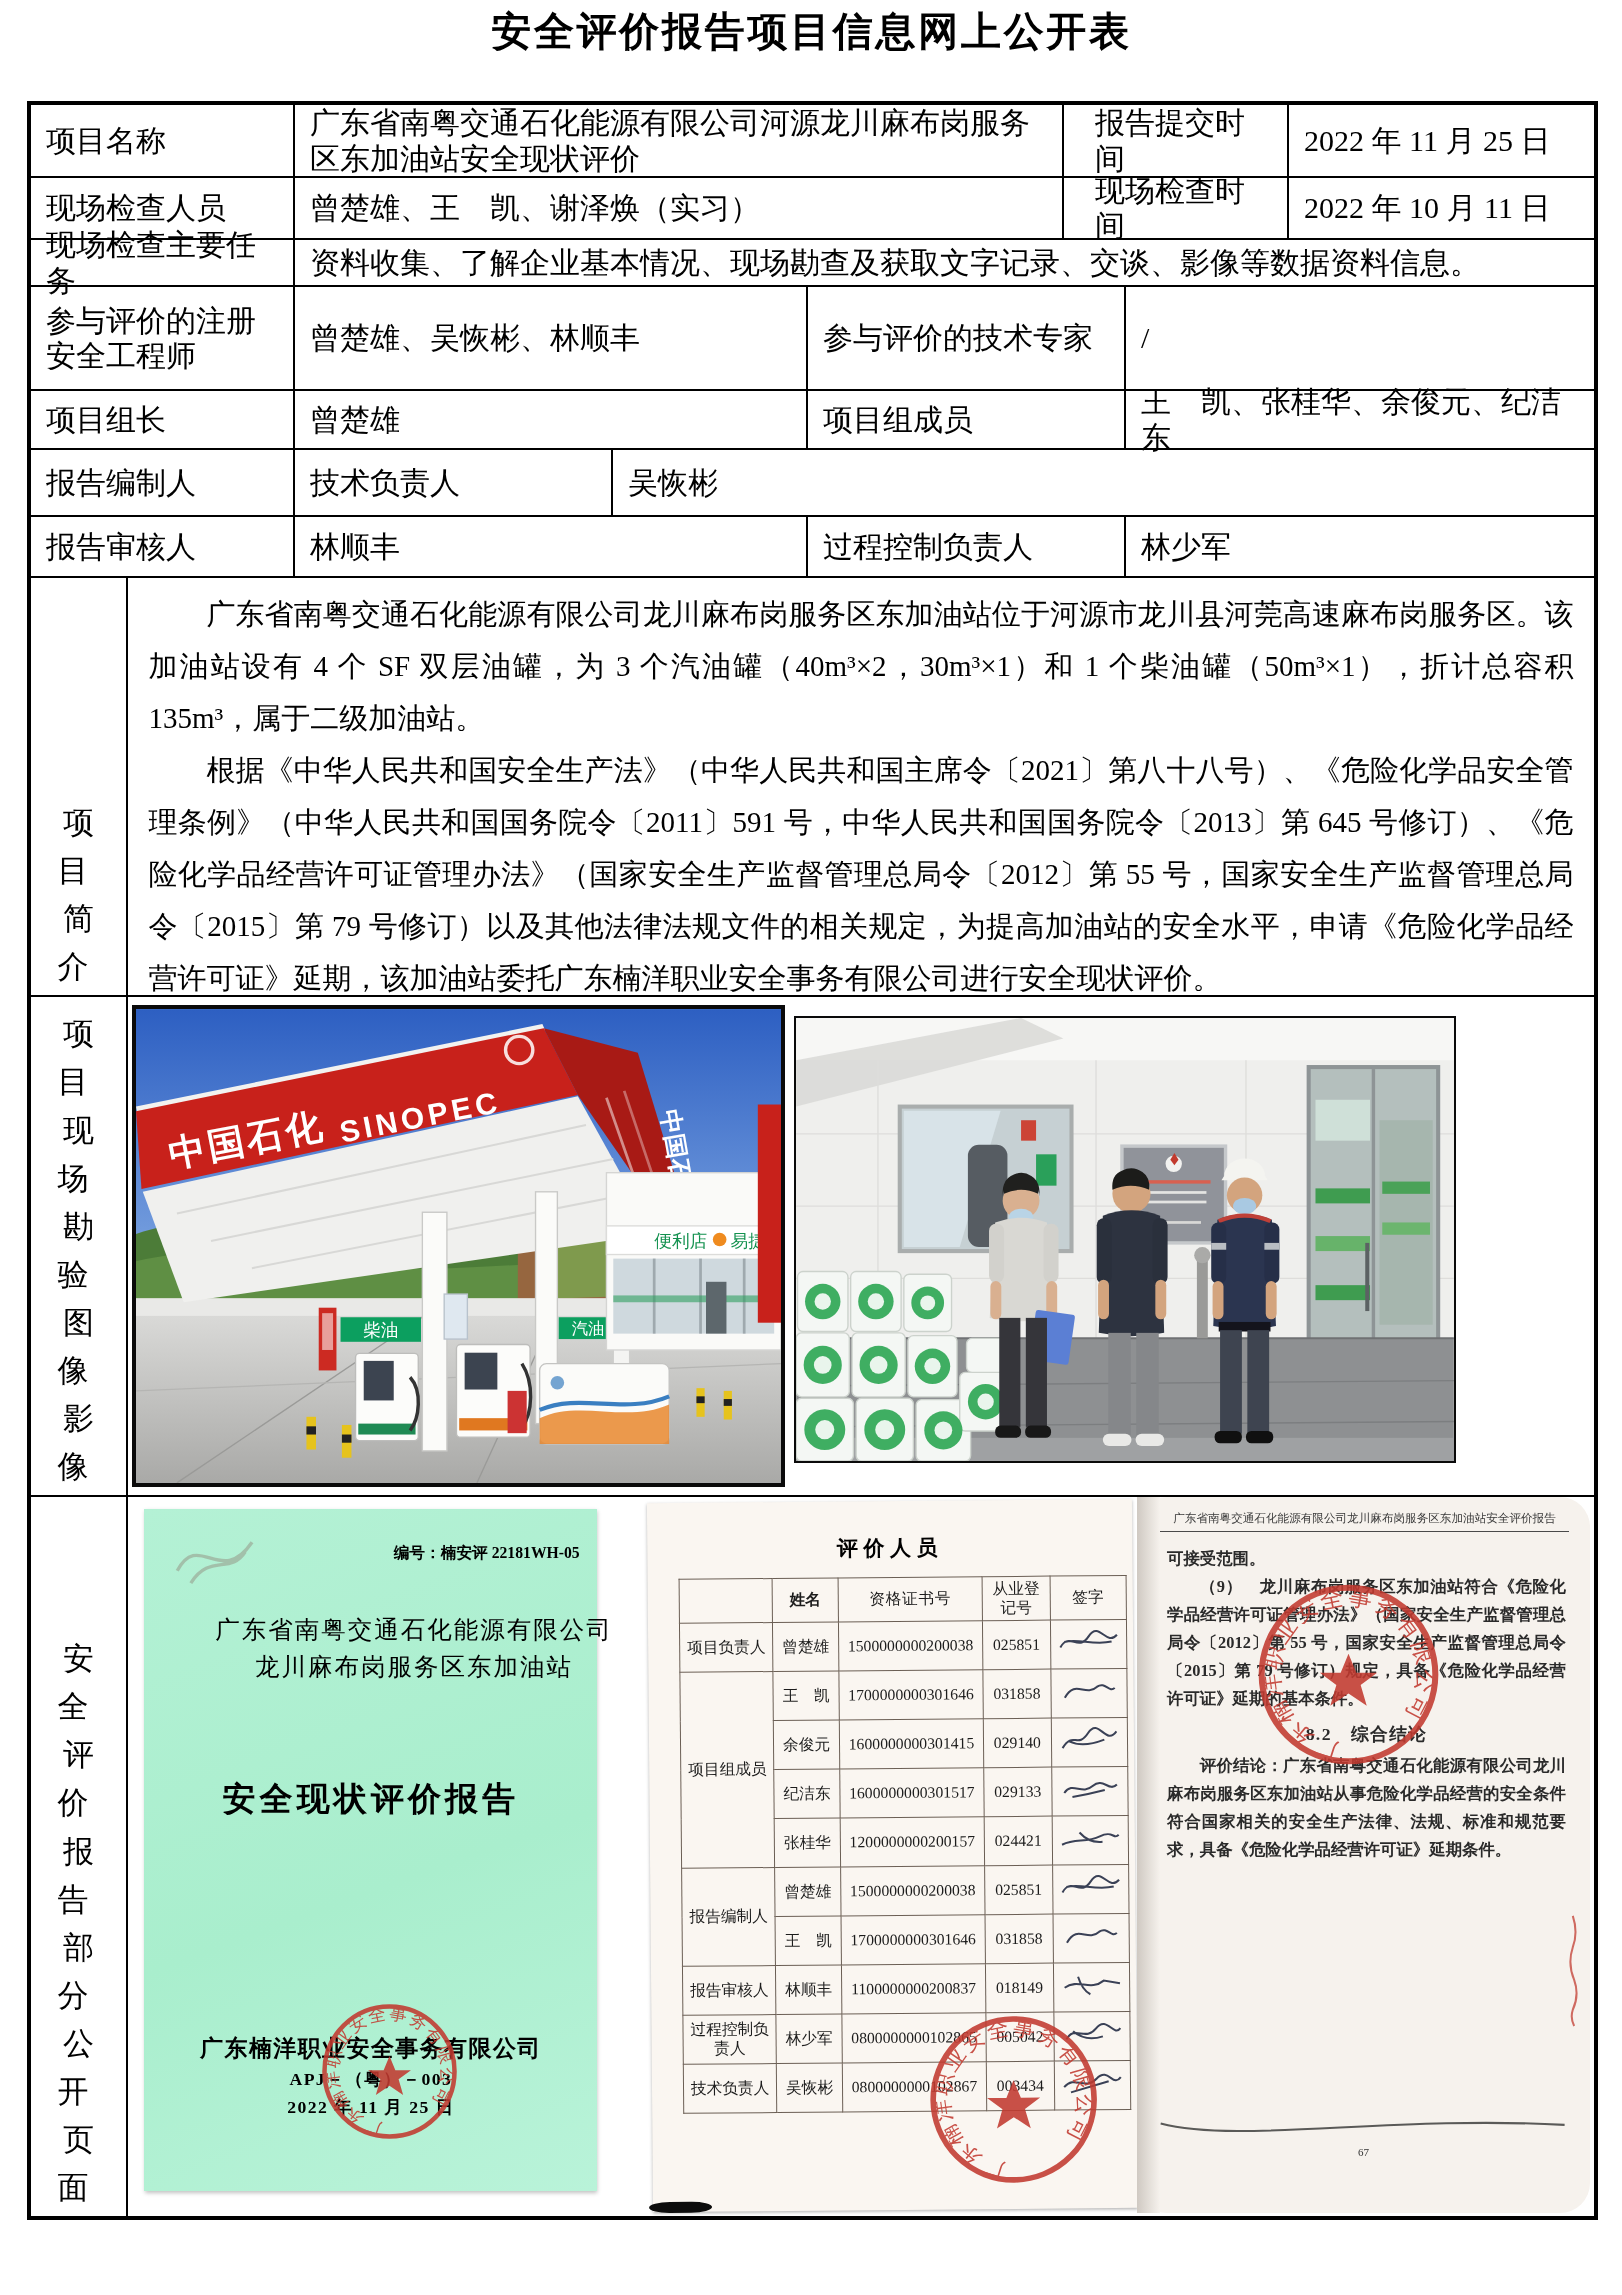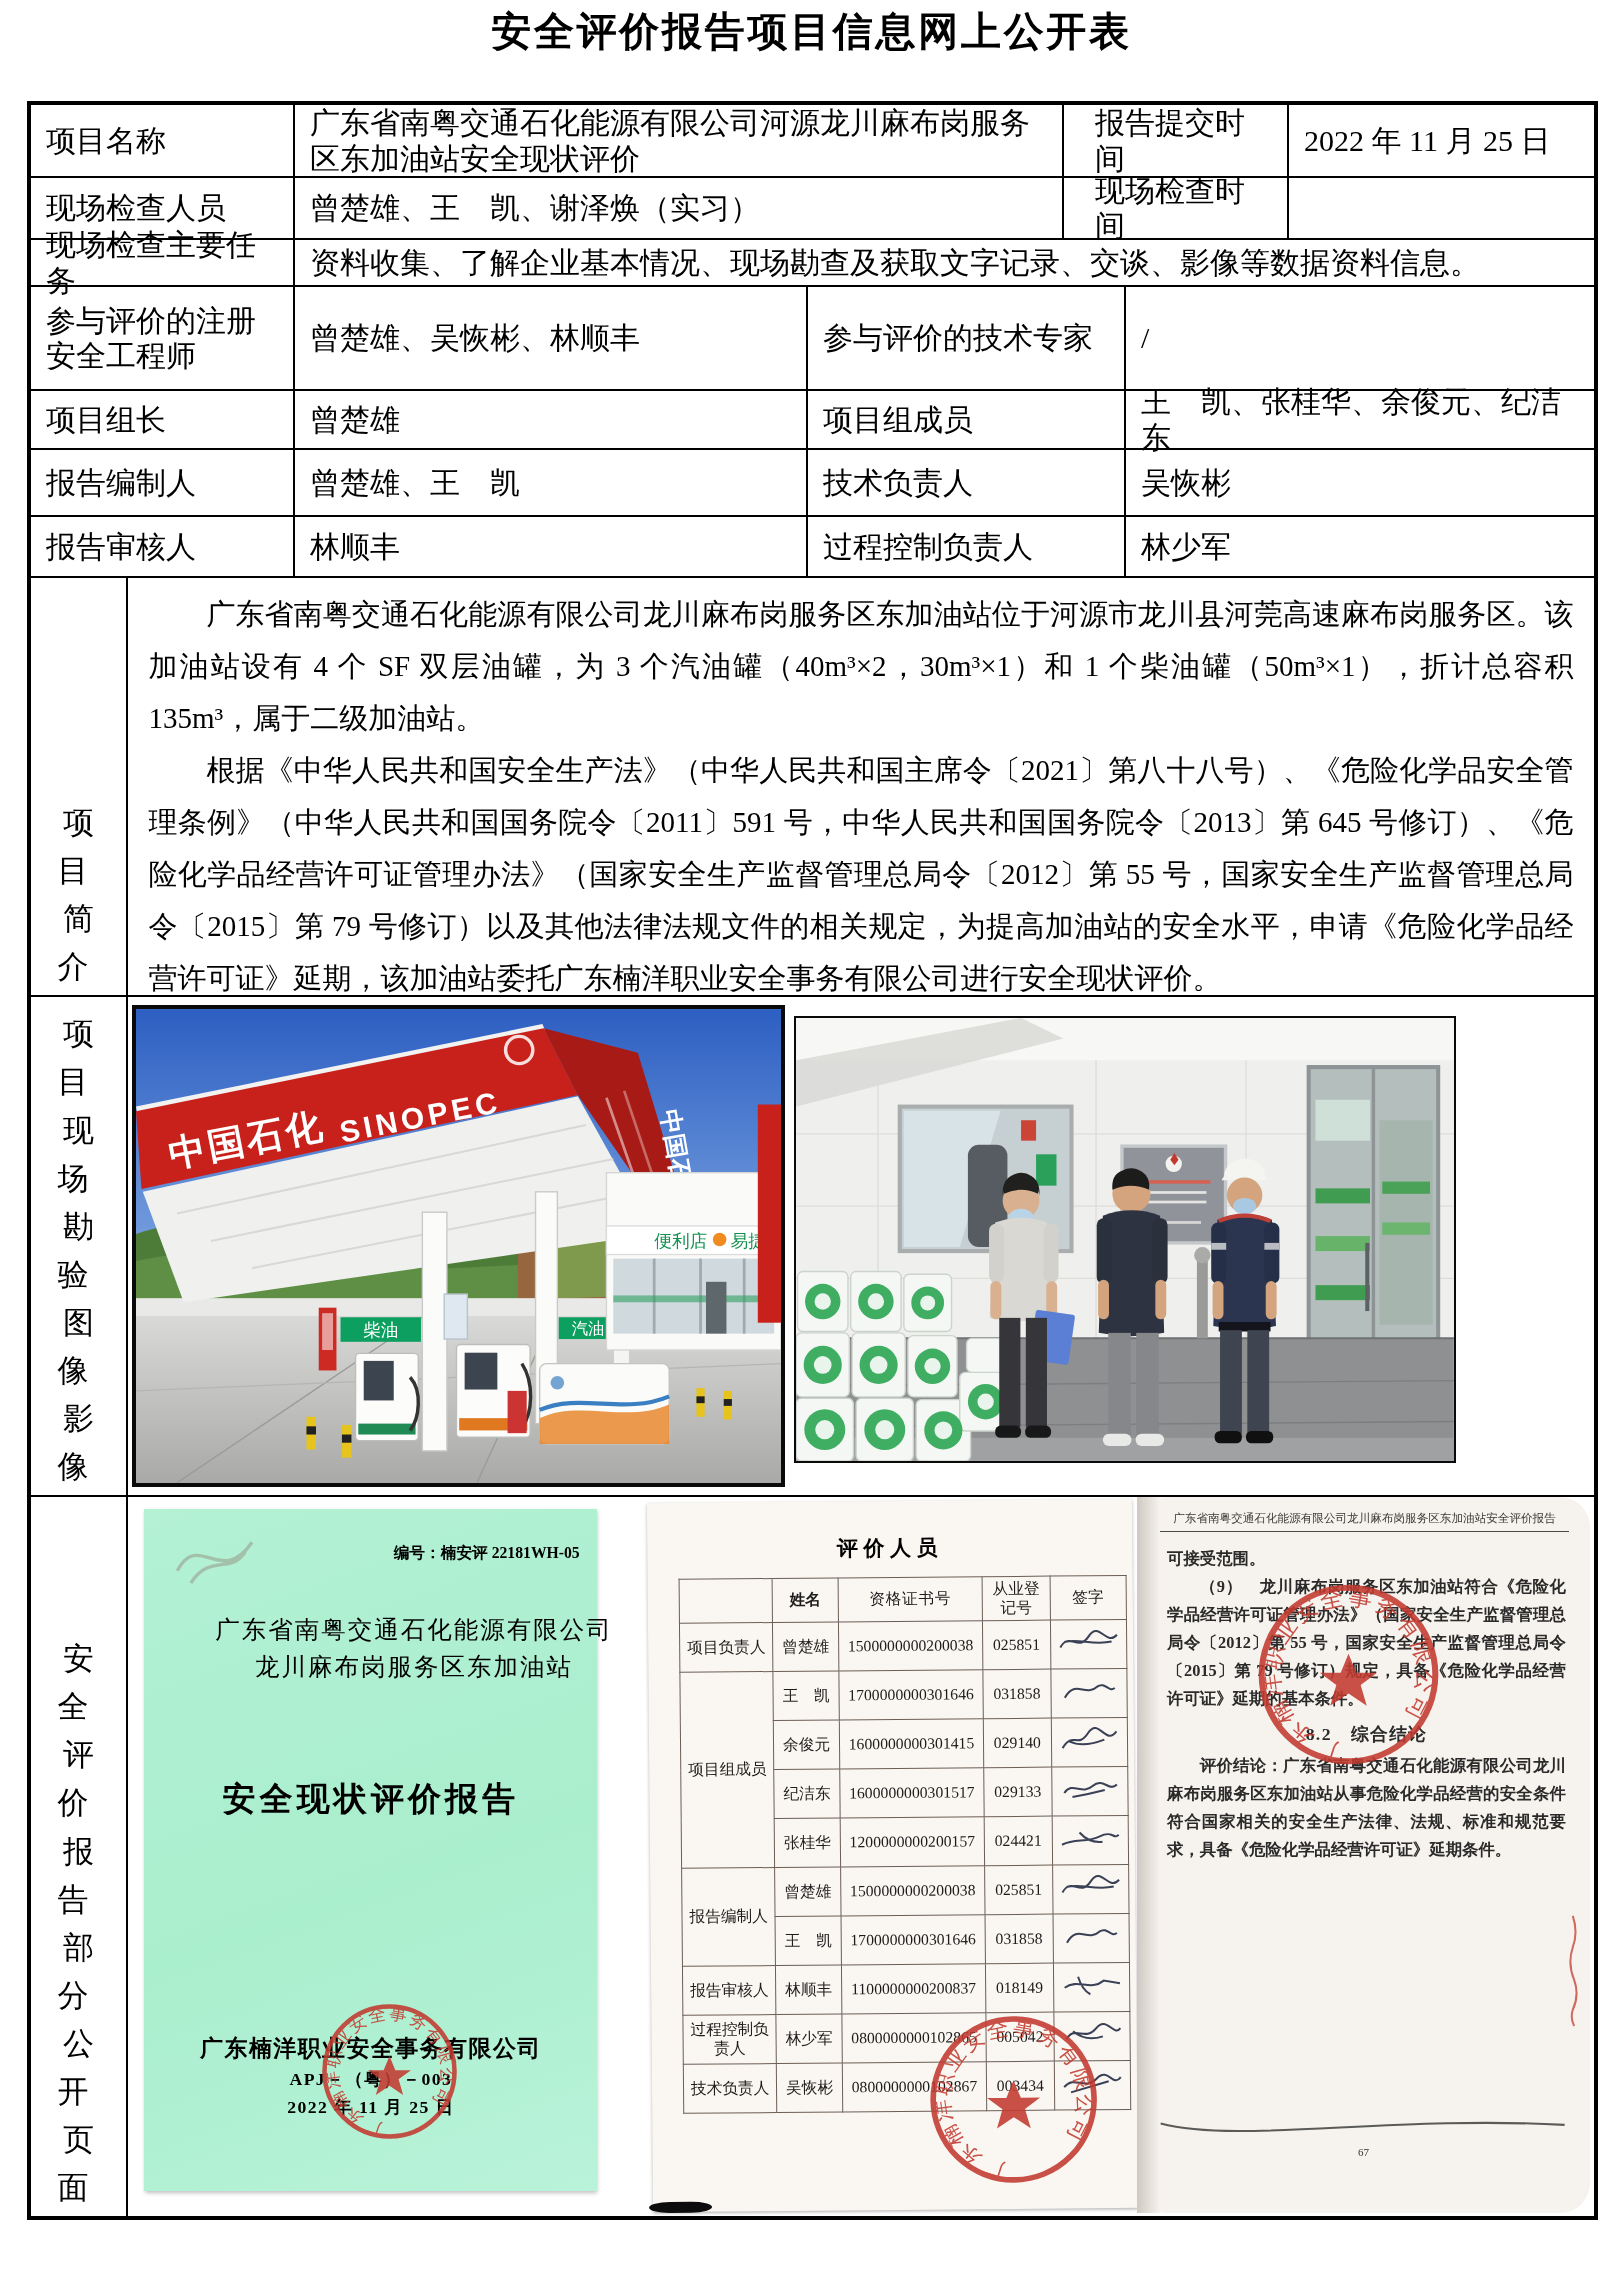--- a/index.html
+++ b/index.html
@@ -106,20 +106,23 @@
     <div class="frow" style="height:60px">
       <div class="fcell w1">
           <span>现场检查人员</span>
         </div>
       <div class="fcell w2">
           <span>曾楚雄、王　凯、谢泽焕（实习）</span>
         </div>
       <div class="fcell w3">
           <span>现场检查时间</span>
         </div>
+      <div class="fcell last">
+          <span class="nowrap">2022 年 10 月 11 日</span>
+        </div>
     </div>
 
     <div class="frow" style="height:45px">
       <div class="fcell w1">
           <span>现场检查主要任务</span>
         </div>
       <div class="fcell last">
           <span>资料收集、了解企业基本情况、现场勘查及获取文字记录、交谈、影像等数据资料信息。</span>
         </div>
     </div>
@@ -150,23 +153,20 @@
           <span>项目组成员</span>
         </div>
       <div class="fcell last">
           <span>王　凯、张桂华、余俊元、纪洁东</span>
         </div>
     </div>
 
     <div class="frow" style="height:65px">
       <div class="fcell wa">
           <span>报告编制人</span>
-        </div>
-      <div class="fcell wb">
-          <span>曾楚雄、王　凯</span>
         </div>
       <div class="fcell wc">
           <span>技术负责人</span>
         </div>
       <div class="fcell last">
           <span>吴恢彬</span>
         </div>
     </div>
 
     <div class="frow" style="height:59px">

